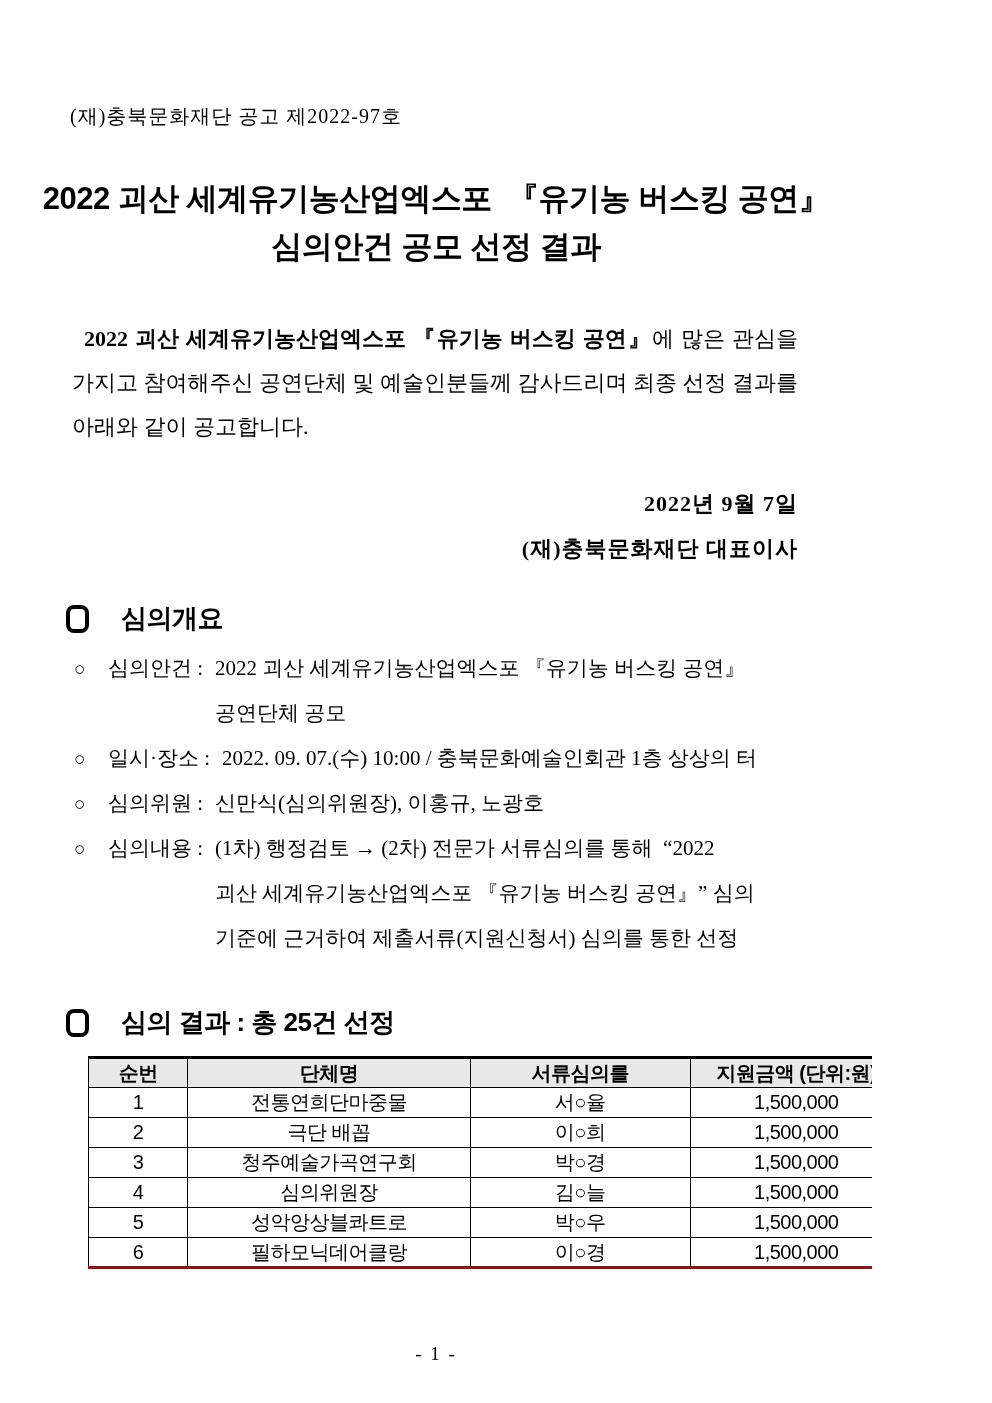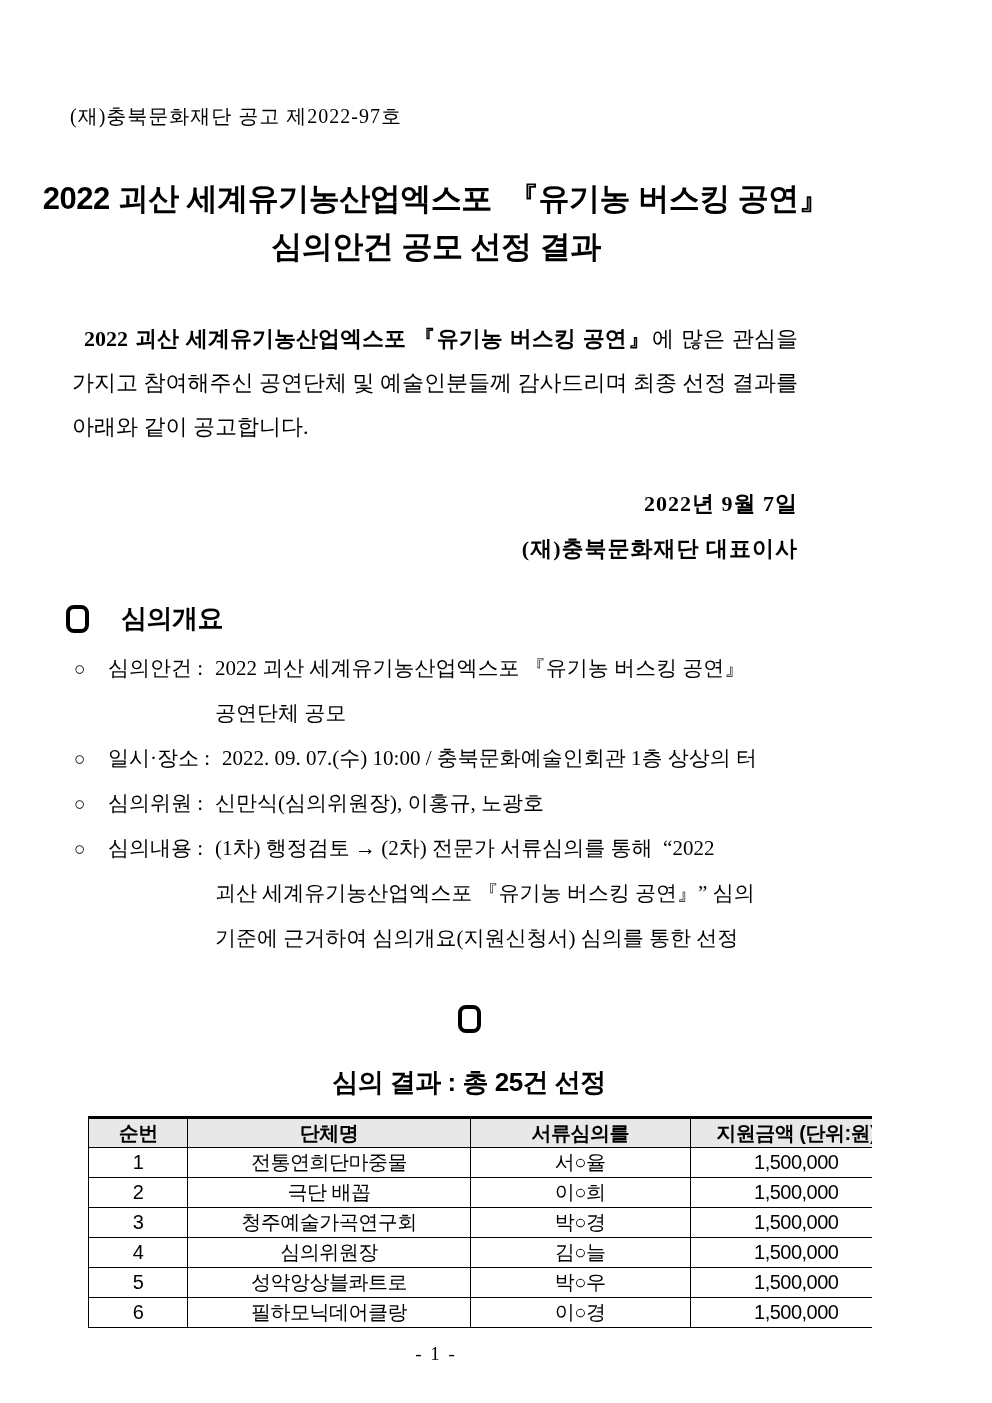--- a/index.html
+++ b/index.html
@@ -54,21 +54,21 @@
   .section-heading {
     margin: 30px 0 0 66px;
     display: flex;
     align-items: center;
     gap: 32px;
     font-family: "Liberation Sans", "DejaVu Sans", sans-serif;
     font-weight: 800;
     font-size: 26px;
     letter-spacing: -0.5px;
   }
-  .section-heading.result { margin-top: 44px; flex-direction: column; }
+  .section-heading.result { margin-top: 44px; }
   .square-icon {
     display: inline-block;
     width: 23px;
     height: 28px;
     border: 4px solid #000;
     border-radius: 8px;
     flex: 0 0 auto;
   }
 
   .bullets {
@@ -91,21 +91,21 @@
   .bullet-line { white-space: pre-wrap; word-break: keep-all; }
 
   .result-table {
     margin: 16px 0 12px 88px;
     width: 815px;
     border-collapse: collapse;
     font-family: "Liberation Sans", "DejaVu Sans", sans-serif;
     font-size: 20px;
     table-layout: fixed;
     border-top: 3px solid #000;
-    border-bottom: 1px solid #7f1d1d;
+    border-bottom: 3px solid #7f1d1d;
   }
   .result-table th, .result-table td {
     border: 1px solid #000;
     text-align: center;
     vertical-align: middle;
     height: 30px;
     padding: 0 4px;
     letter-spacing: -0.5px;
     overflow: hidden;
     white-space: nowrap;
@@ -179,21 +179,21 @@
         <div class="bullet-line">신만식(심의위원장), 이홍규, 노광호</div>
       </div>
     </div>
 
     <div class="bullet">
       <span class="bullet-marker">○</span>
       <span class="bullet-label">심의내용 :</span>
       <div class="bullet-content">
         <div class="bullet-line">(1차) 행정검토 → (2차) 전문가 서류심의를 통해  “2022</div>
         <div class="bullet-line">괴산 세계유기농산업엑스포 『유기농 버스킹 공연』” 심의</div>
-        <div class="bullet-line">기준에 근거하여 심의개요(지원신청서) 심의를 통한 선정</div>
+        <div class="bullet-line">기준에 근거하여 제출서류(지원신청서) 심의를 통한 선정</div>
       </div>
     </div>
 
   </div>
 
   <div class="section-heading result">
     <span class="square-icon"></span>
     <span>심의 결과 : 총 25건 선정</span>
   </div>
 

